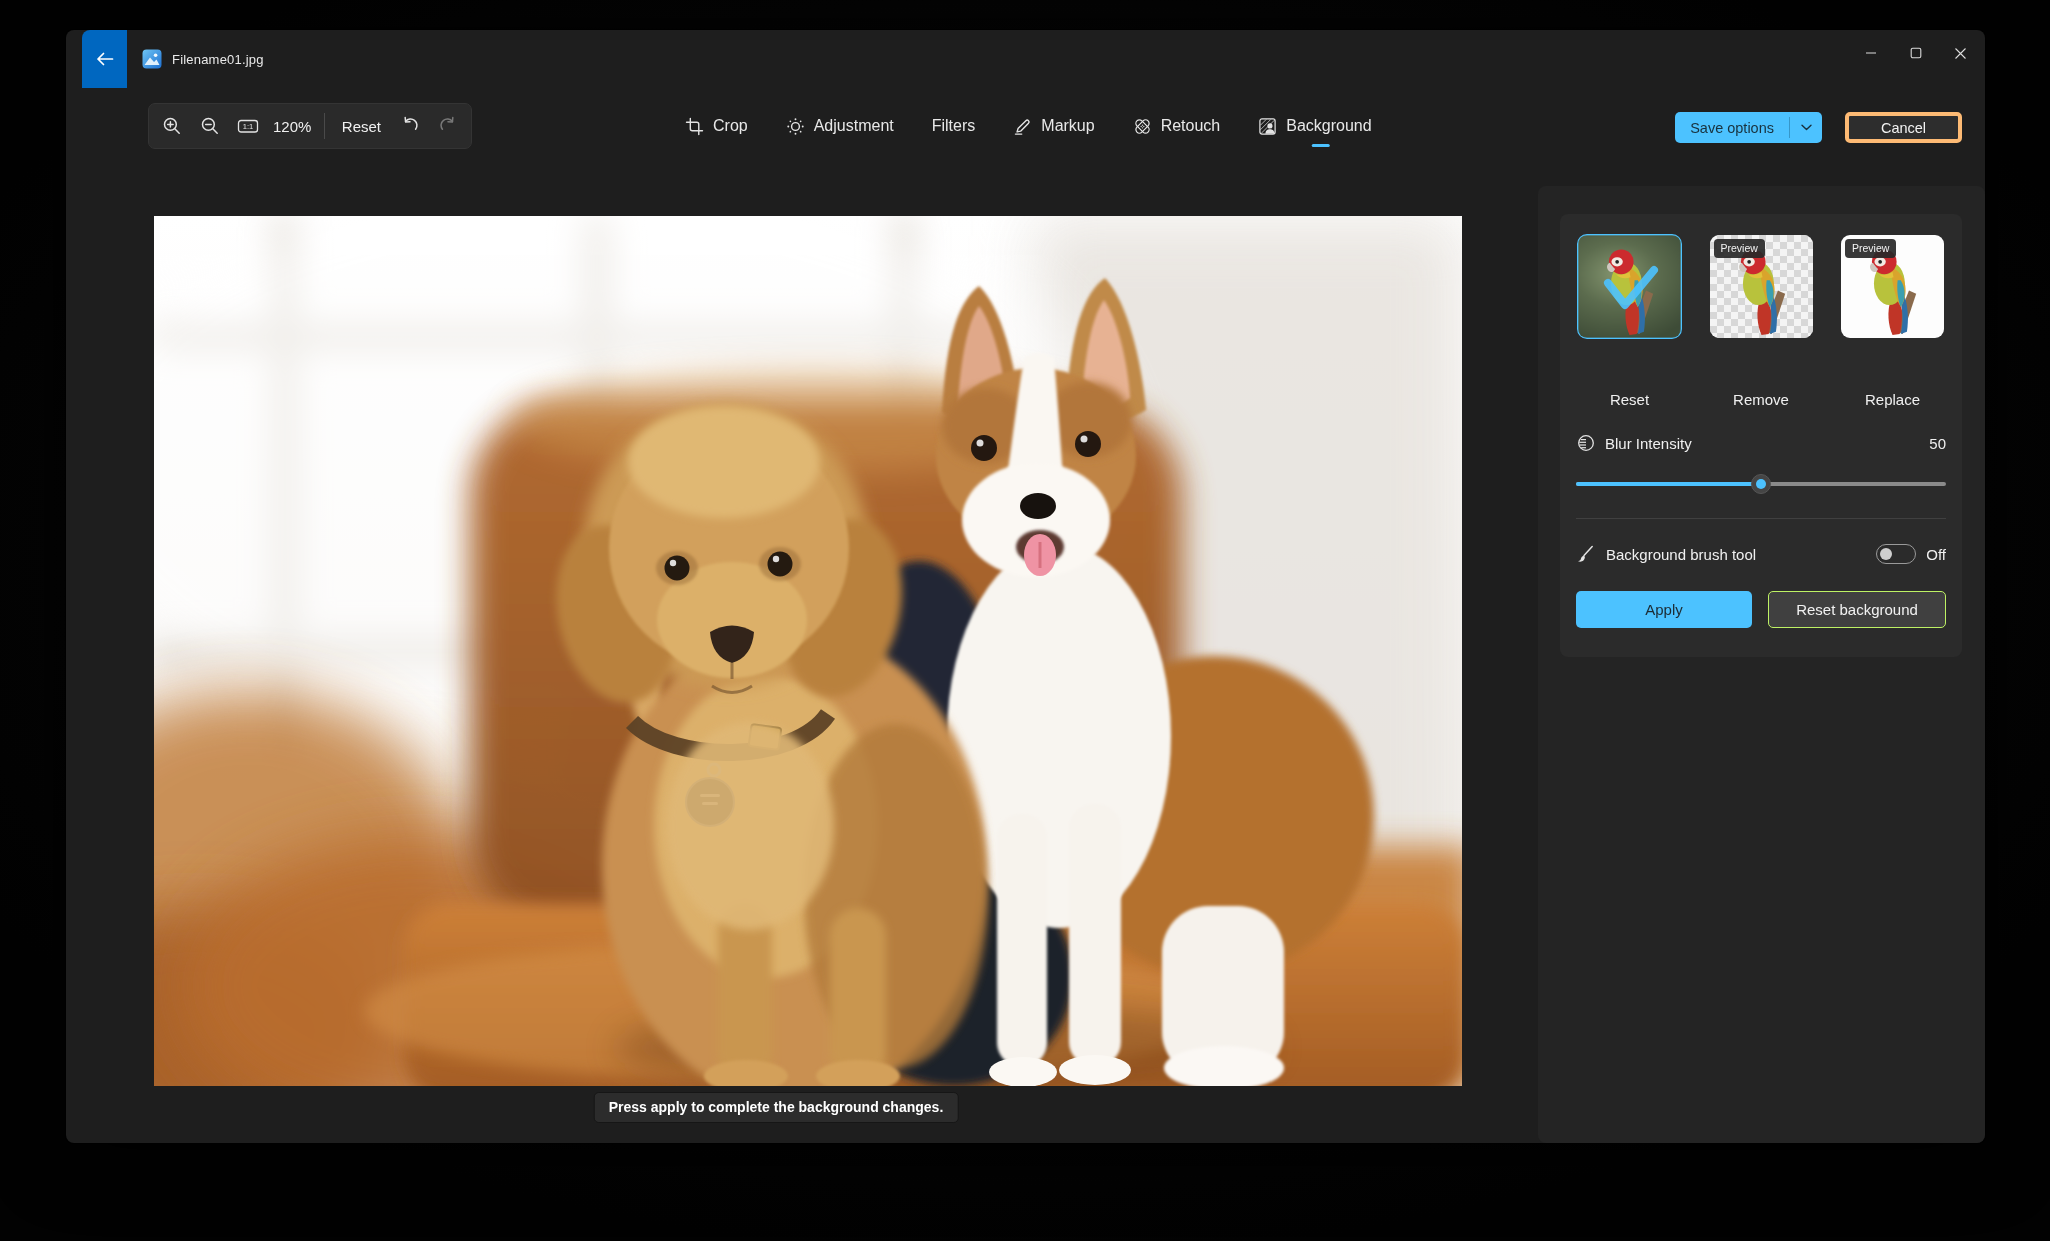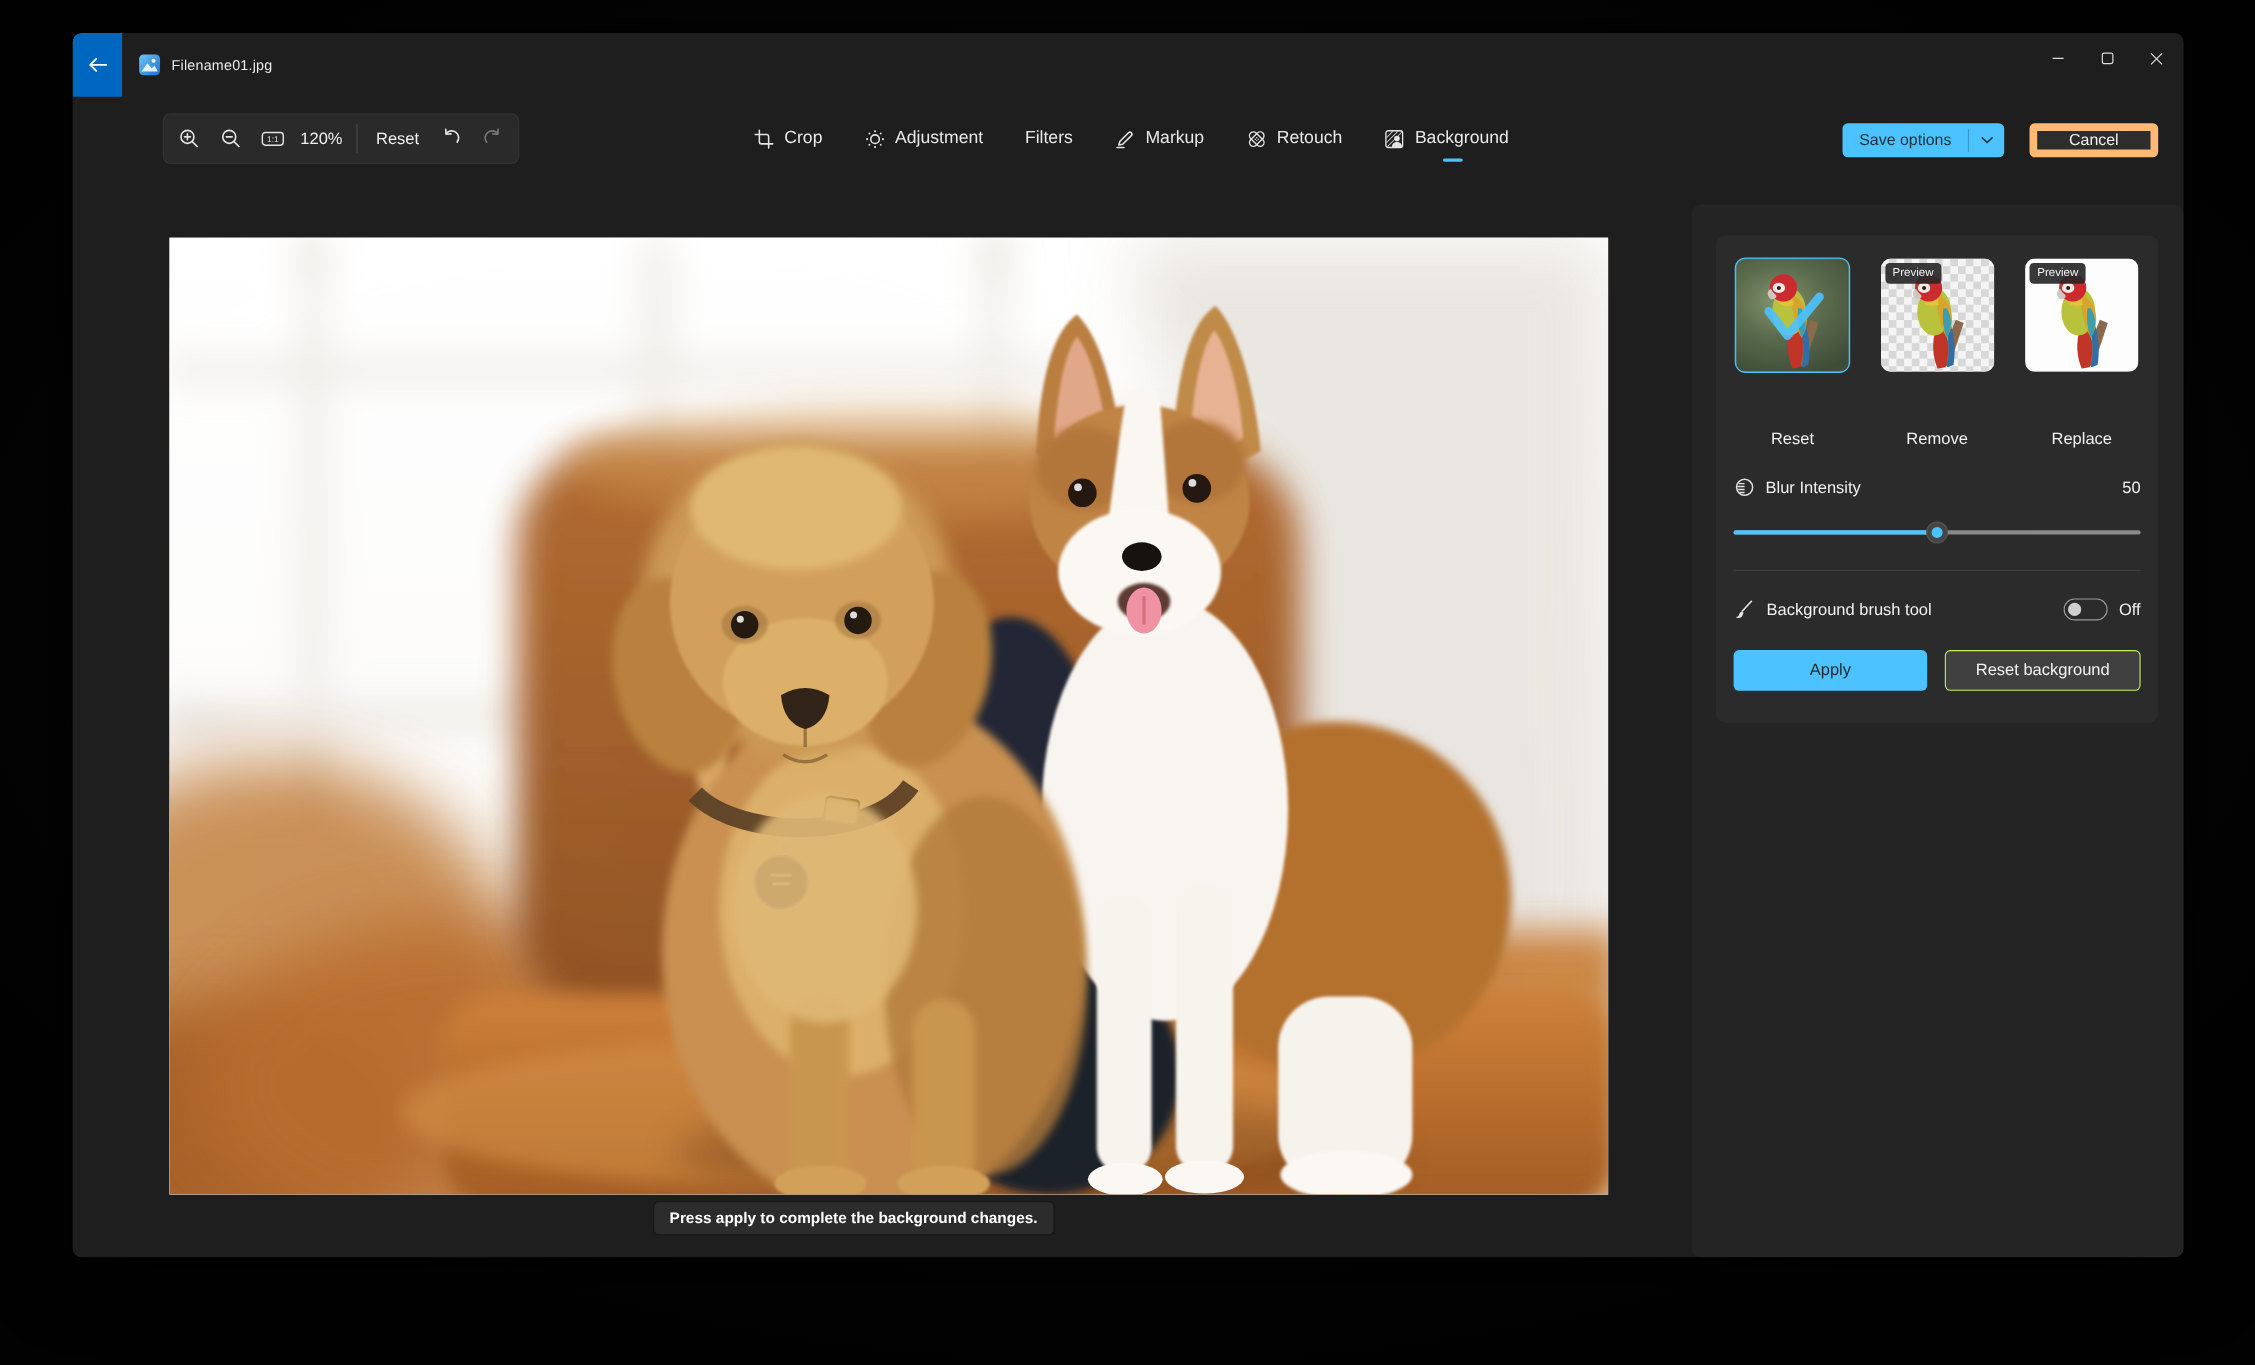--- a/index.html
+++ b/index.html
@@ -9,21 +9,21 @@
     background:
       radial-gradient(1200px 700px at 50% 45%, #0b0b0b 0%, #060606 60%, #020202 100%);
   }
 
   
   .window { position:absolute; left:66px; top:30px; width:1919px; height:1113px;
     background:#1e1e1e; border-radius:8px; box-shadow:0 10px 70px rgba(0,0,0,.95), 0 0 0 1px #000;
     overflow:hidden; }
 
   
-  .titlebar { position:absolute; left:0; top:0; right:0; height:58px; display:flex; align-items:center; }
+  .titlebar { position:absolute; left:16px; top:0; right:0; height:58px; display:flex; align-items:center; }
   .back-btn { width:45px; height:58px; background:#0067c0; border-radius:8px 0 0 0;
     display:flex; align-items:center; justify-content:center; cursor:pointer; flex:0 0 auto; }
   .file-id { display:flex; align-items:center; gap:10px; margin-left:15px; }
   .app-ico { width:20px; height:20px; flex:0 0 auto; }
   .title-text { font-size:13px; color:#e9e9e9; letter-spacing:.2px; }
   .caption-btns { position:absolute; right:2px; top:0; height:46px; display:flex; }
   .cap-btn { width:45px; height:46px; display:flex; align-items:center; justify-content:center; color:#dcdcdc; cursor:pointer; }
 
   
   .tool-pill { position:absolute; left:82px; top:73px; height:46px; width:324px;
@@ -43,21 +43,21 @@
   .tab-underline { position:absolute; left:50%; transform:translateX(-18%); bottom:-1px;
     width:18px; height:3px; border-radius:2px; background:#4cc2ff; }
 
   
   .actions { position:absolute; right:0; top:82px; height:31px; display:flex; gap:23px; padding-right:23px; }
   .save-split { display:flex; align-items:stretch; background:#4cc2ff; border-radius:5px; overflow:hidden; cursor:pointer; }
   .save-main { padding:0 15px; display:flex; align-items:center; font-size:14.5px; color:#18313d; font-weight:400; }
   .save-sep { width:1px; background:rgba(0,40,60,.28); margin:5px 0; }
   .save-chev { width:32px; display:flex; align-items:center; justify-content:center; color:#18313d; }
   .cancel-btn { width:117px; display:flex; align-items:center; justify-content:center;
-    background:#2d2d2d; border:7px solid #fdba74; border-radius:5px; color:#f2f2f2; font-size:14.5px; cursor:pointer; }
+    background:#2d2d2d; border:4px solid #fdba74; border-radius:5px; color:#f2f2f2; font-size:14.5px; cursor:pointer; }
 
   
   .canvas { position:absolute; left:88px; top:186px; width:1308px; height:870px; overflow:hidden; background:#fff; }
   .canvas svg { display:block; width:100%; height:100%; }
 
   .tooltip { position:absolute; left:710px; top:1062px; transform:translateX(-50%);
     background:#2c2c2c; border:1px solid #161616; border-radius:5px; padding:6px 14px 7px;
     font-size:14px; font-weight:bold; color:#ffffff; white-space:nowrap; }
 
   

